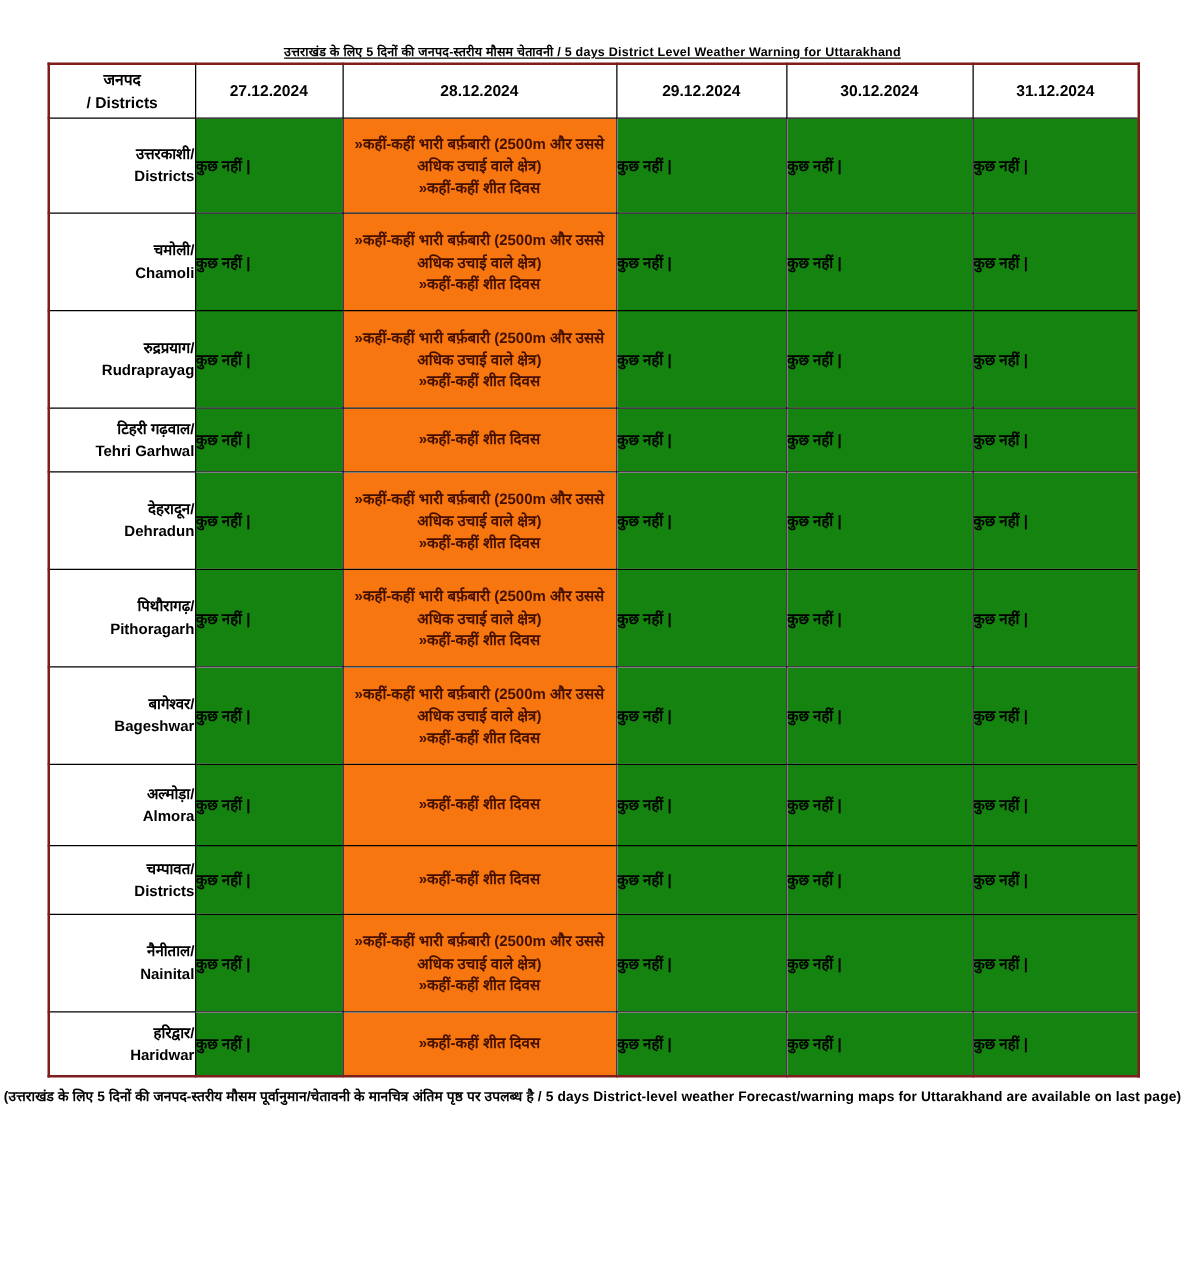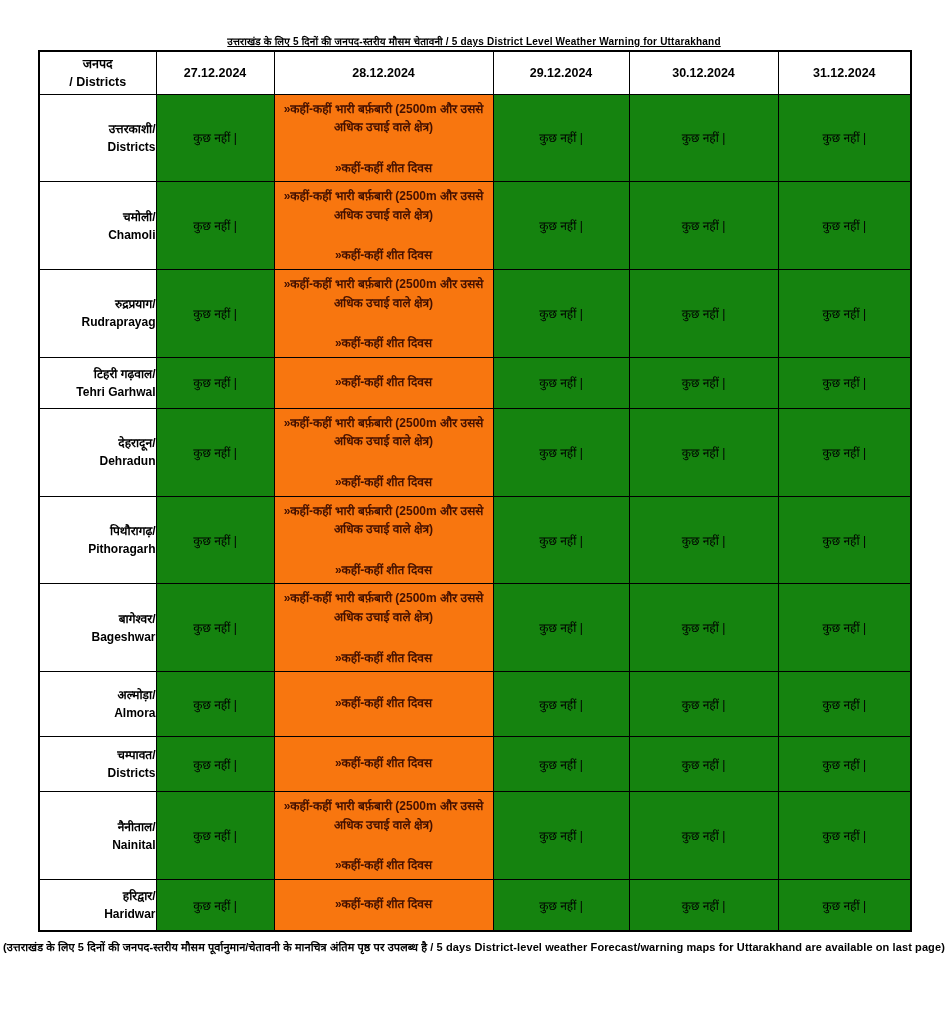--- a/index.html
+++ b/index.html
@@ -33,21 +33,21 @@
     font-weight: bold;
     text-decoration: underline;
     letter-spacing: 0.2px;
     white-space: nowrap;
   }
   table.warning-table {
     border-collapse: collapse;
     table-layout: fixed;
     margin-left: 38px;
     width: 872px;
-    border: 2px solid #000000;
+    border: 2px solid #7f1d1d;
   }
   table.warning-table th,
   table.warning-table td {
     border: 1.5px solid #000;
     padding: 0;
     vertical-align: middle;
     overflow: hidden;
   }
   th.corner-cell {
     background: #fff;
@@ -67,38 +67,37 @@
     background: #fff;
     font-weight: bold;
     font-size: 12px;
     text-align: right;
     line-height: 1.5;
     padding: 2px 3px;
   }
   td.cell-none {
     background: var(--green);
     color: #000;
-    font-weight: normal;
+    font-weight: bold;
     font-size: 12px;
-    text-align: center;
+    text-align: left;
   }
   td.cell-warning {
     background: var(--orange);
     color: var(--warn-text);
     font-weight: bold;
     font-size: 12px;
     text-align: center;
   }
   .warn-wrap {
     display: flex;
     flex-direction: column;
     justify-content: space-between;
     height: 100%;
     padding: 5px 8px 5px 8px;
-    gap: 24px;
   }
   .warn-wrap.only-cold {
     justify-content: center;
   }
   .snow-text {
     line-height: 1.55;
     max-width: 204px;
   }
   .cold-text {
     line-height: 1.3;

